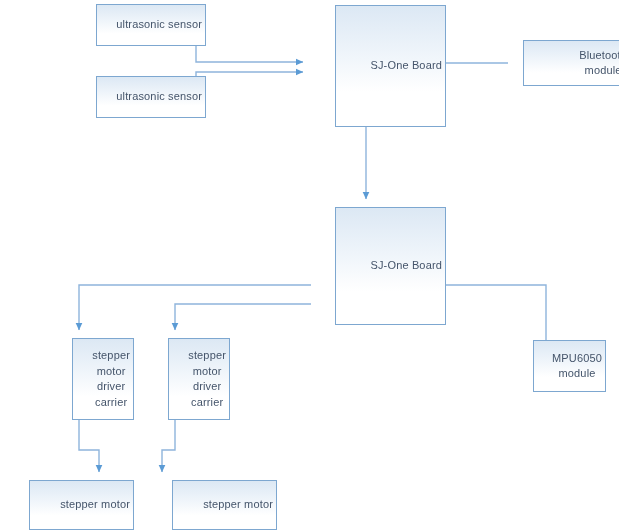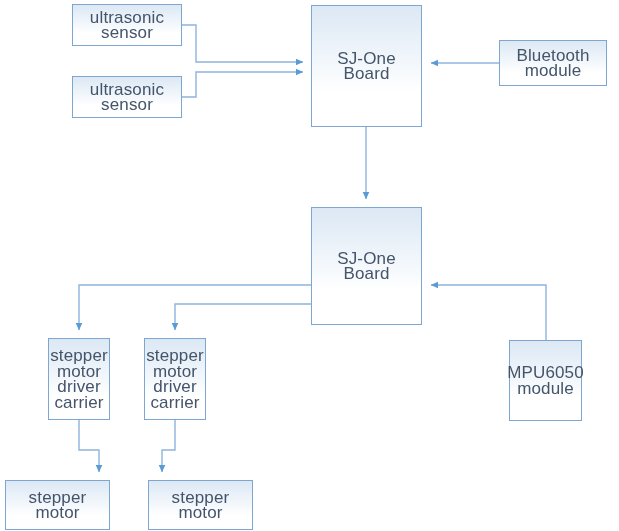--- a/index.html
+++ b/index.html
@@ -22,27 +22,28 @@
     width: 619px;
     height: 531px;
   }
   .node {
     position: absolute;
     box-sizing: border-box;
     border: 1px solid #7da7d0;
     background: linear-gradient(to bottom, #dce8f4 0%, #eef4fa 38%, #ffffff 72%, #ffffff 100%);
     display: flex;
     align-items: center;
-    justify-content: center;
+    justify-content: flex-end;
     text-align: center;
     color: #44546a;
-    font-size: 17px;
+    font-size: 11px;
     line-height: 15.5px;
     letter-spacing: 0.15px;
     z-index: 2;
+    margin-left: 24px;
   }
   .node span {
     display: block;
     padding: 0 3px;
   }
   .node .ml {
     white-space: pre-line;
   }
 </style>
 </head>
@@ -112,21 +113,21 @@
 carrier</span>
   </div>
 
   <div class="node" style="left:144px; top:338px; width:62px; height:82px;">
     <span class="ml">stepper
 motor
 driver
 carrier</span>
   </div>
 
-  <div class="node" style="left:509px; top:340px; width:73px; height:81px;">
+  <div class="node" style="left:509px; top:340px; width:73px; height:52px;">
     <span class="ml">MPU6050
 module</span>
   </div>
 
   <div class="node" style="left:5px; top:480px; width:105px; height:50px;">
     <span class="ml">stepper motor</span>
   </div>
 
   <div class="node" style="left:148px; top:480px; width:105px; height:50px;">
     <span class="ml">stepper motor</span>

